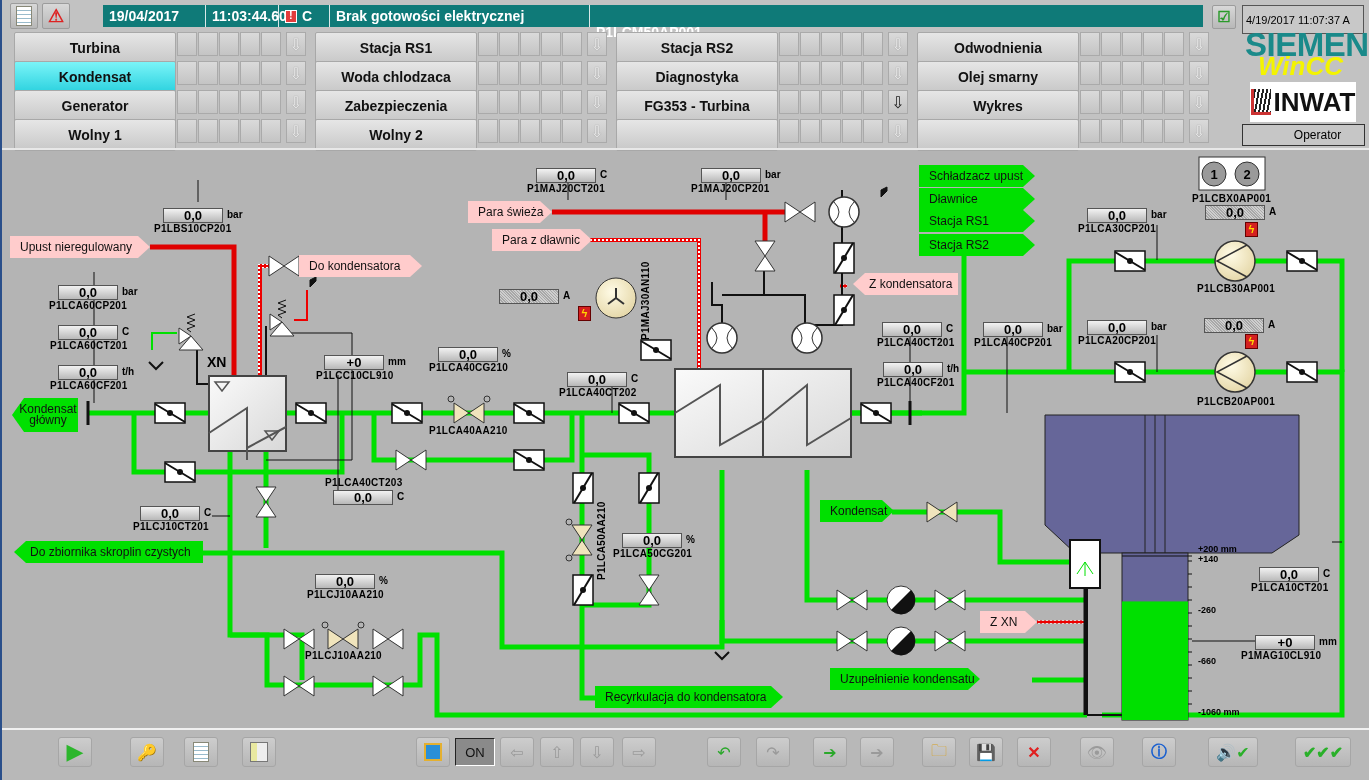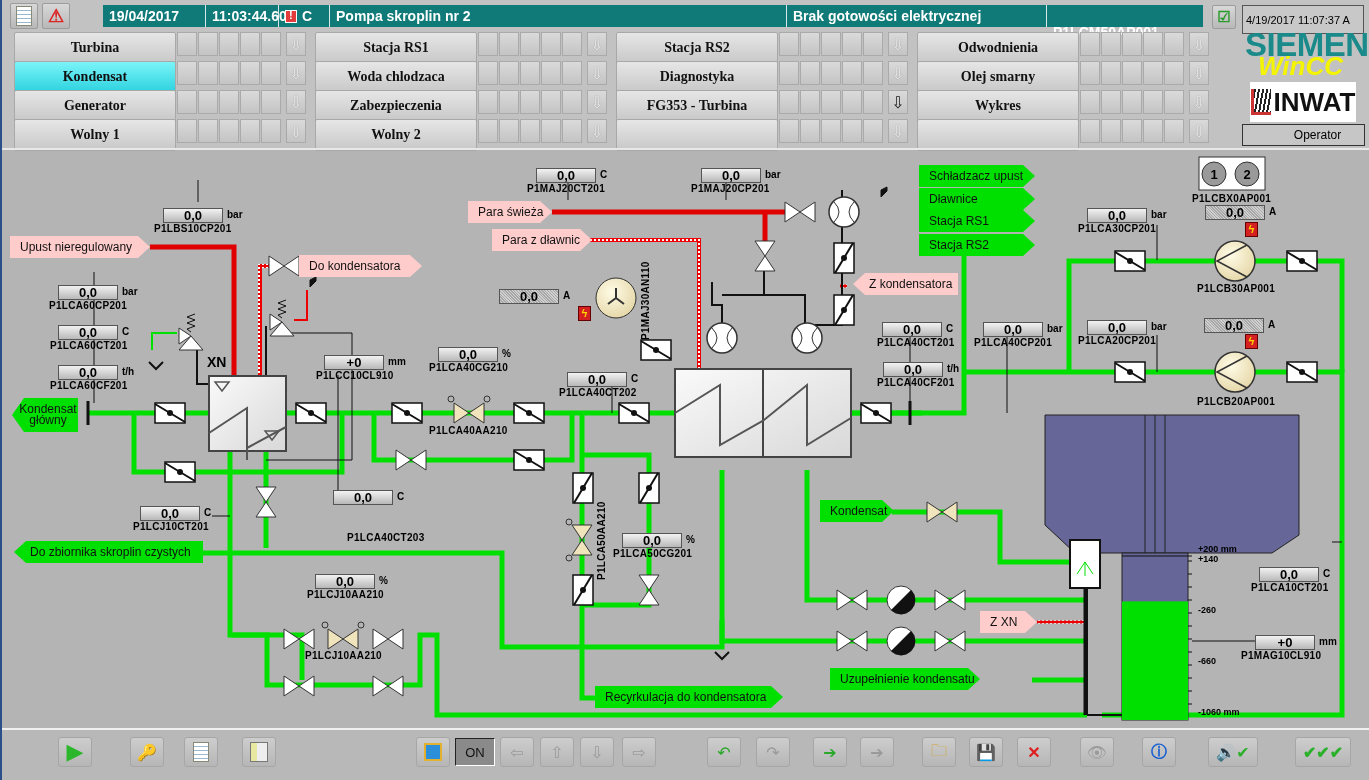--- a/index.html
+++ b/index.html
@@ -9,21 +9,21 @@
   
   .topbar { position: absolute; left: 0; top: 0; width: 1369px; height: 150px; background: #c2c2c2; }
   .icon-btn { position: absolute; width: 28px; height: 26px; background: linear-gradient(#d8d8d8,#b8b8b8); border: 1px solid #9c9c9c; border-radius: 2px; display:flex; align-items:center; justify-content:center; }
   .alarm-line { position: absolute; left: 101px; top: 5px; width: 1100px; height: 22px; background: #0f7a78; color: #fff; font-weight: bold; font-size: 14px; display:flex; align-items:center; }
   .alarm-line .cell { height: 100%; display:flex; align-items:center; padding-left: 6px; border-right: 1px solid #d8e8e8; white-space: nowrap; }
   .alarm-line .cell:last-child { border-right: none; margin-top: 32px; }
   .sev-box { display:inline-block; width: 12px; height: 13px; background:#e23c3c; border:1px solid #fff; margin-right: 5px; position:relative; }
   .sev-box::after { content:"!"; position:absolute; left:3px; top:-2px; font-size:11px; color:#fff; }
 
   .nav-group { position: absolute; display:flex; }
-  .nav-btn { width: 162px; height: 32px; background: linear-gradient(#e6e6e6,#c8c8c8); border: 1px solid #a8a8a8; border-radius: 2px; font-size: 14px; font-weight: bold; color: #111; display:flex; align-items:center; justify-content:center;font-family:Liberation Serif, serif; }
+  .nav-btn { width: 162px; height: 32px; background: linear-gradient(#e6e6e6,#c8c8c8); border: 1px solid #a8a8a8; border-radius: 2px; font-size: 14px; font-weight: bold; color: #111; display:flex; align-items:center; justify-content:center; }
   .nav-btn.active { background: linear-gradient(#7af4f8,#2dd2df); }
   .nav-slot { width: 20px; height: 24px; background: linear-gradient(#dadada,#c4c4c4); border: 1px solid #aaa; margin-left: 1px; }
   .nav-arrow { width: 20px; height: 24px; margin-left: 5px; background: linear-gradient(#dadada,#c4c4c4); border: 1px solid #aaa; display:flex; align-items:center; justify-content:center; color:#eee; font-size: 16px; text-shadow: 0 0 1px #777; }
   .nav-arrow.dark { color:#222; text-shadow:none; }
 
   .clock-box { position:absolute; left: 1240px; top: 5px; width: 122px; height: 29px; border: 1px solid #555; background:#c8c8c8; font-size: 11px; padding-left: 3px; display:flex; align-items:center; }
   .siemens { position:absolute; left: 1243px; top: 26px; font-size: 33px; font-weight: bold; color: #1a8a8a; letter-spacing: -0.5px; }
   .wincc { position:absolute; left: 1256px; top: 51px; font-size: 26px; font-weight: bold; font-style: italic; color: #f4f400; }
   .inwat { position:absolute; left: 1248px; top: 82px; width: 106px; height: 40px; background:#fff; display:flex; align-items:center; justify-content:center; font-size: 26px; font-weight:bold; color:#111; }
   .inwat .fan { width: 20px; height: 26px; border-left: 3px solid #c33; border-bottom: 3px solid #c33; margin-right: 3px; background: repeating-linear-gradient(100deg,#222 0 2px,#fff 2px 4px); }
@@ -67,21 +67,20 @@
       <span style="color:#d22;font-size:18px;font-weight:bold;">⚠</span>
     </div>
 
     <div class="alarm-line">
       <div class="cell" style="width:103px;">19/04/2017</div>
       <div class="cell" style="width:73px;">11:03:44.600</div>
       <div class="cell" style="width:51px;">
           <span class="sev-box"></span>
           <span>C</span>
         </div>
-      <div class="cell" style="width:457px;">Pompa skroplin nr 2</div>
       <div class="cell" style="width:260px;">Brak gotowości elektrycznej</div>
       <div class="cell" style="width:156px;">P1LCM50AP001</div>
     </div>
 
     <div class="icon-btn" style="left:1210px;top:5px;width:24px;height:24px;">
       <span style="color:#2a9a2a;font-size:15px;font-weight:bold;">☑</span>
     </div>
     <div class="clock-box">4/19/2017 11:07:37 A</div>
     <div class="siemens">SIEMENS</div>
     <div class="wincc">WinCC</div>
@@ -597,21 +596,21 @@
       <div class="unit" style="left: 386px; top: 356px;">mm</div>
       <div class="tag" style="left: 314px; top: 370px;">P1LCC10CL910</div>
       <div class="field" style="left: 436px; top: 347px; width: 60px;">0,0</div>
       <div class="unit" style="left: 500px; top: 348px;">%</div>
       <div class="tag" style="left: 427px; top: 362px;">P1LCA40CG210</div>
       <div class="field" style="left: 565px; top: 372px; width: 60px;">0,0</div>
       <div class="unit" style="left: 629px; top: 373px;">C</div>
       <div class="tag" style="left: 557px; top: 387px;">P1LCA40CT202</div>
       <div class="field" style="left: 331px; top: 490px; width: 60px;">0,0</div>
       <div class="unit" style="left: 395px; top: 491px;">C</div>
-      <div class="tag" style="left: 323px; top: 532px; margin-left: 22px;">P1LCA40CT203</div>
+      <div class="tag" style="left: 323px; top: 477px;">P1LCA40CT203</div>
       <div class="field" style="left: 138px; top: 506px; width: 60px;">0,0</div>
       <div class="unit" style="left: 202px; top: 507px;">C</div>
       <div class="tag" style="left: 131px; top: 521px;">P1LCJ10CT201</div>
       <div class="field" style="left: 313px; top: 574px; width: 60px;">0,0</div>
       <div class="unit" style="left: 377px; top: 575px;">%</div>
       <div class="tag" style="left: 305px; top: 589px;">P1LCJ10AA210</div>
       <div class="field" style="left: 534px; top: 168px; width: 60px;">0,0</div>
       <div class="unit" style="left: 598px; top: 169px;">C</div>
       <div class="tag" style="left: 525px; top: 183px;">P1MAJ20CT201</div>
       <div class="field" style="left: 699px; top: 168px; width: 60px;">0,0</div>

